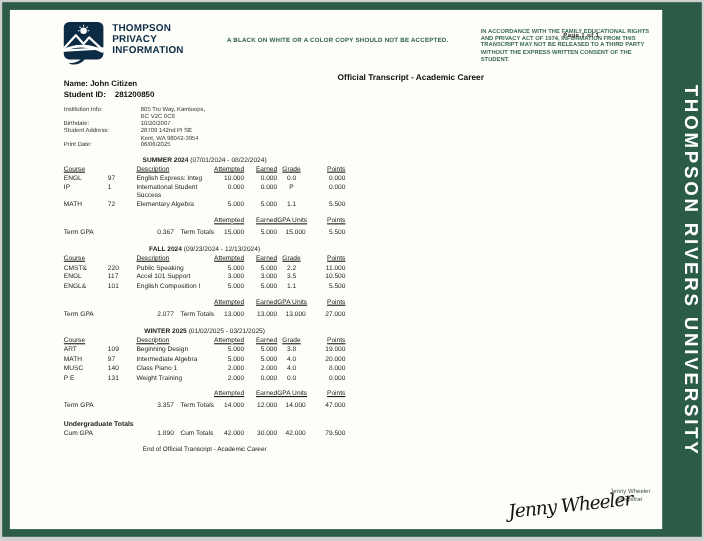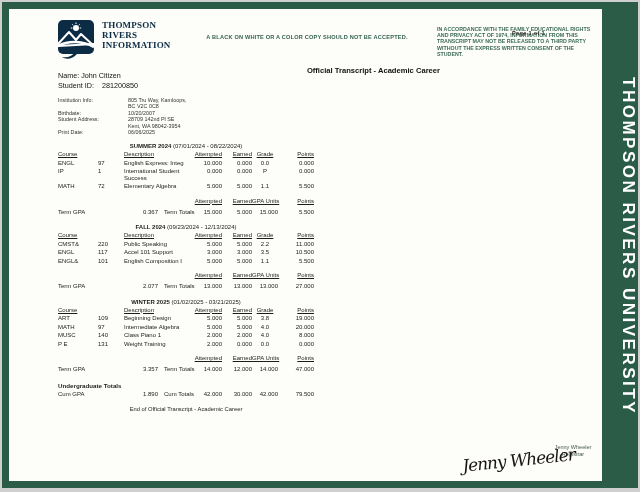--- a/index.html
+++ b/index.html
@@ -8,36 +8,36 @@
   .frame{position:absolute;left:2px;top:2px;width:636px;height:486px;background:#2a5c48;}
   .page{position:absolute;left:9px;top:9px;width:593px;height:472px;background:#fdfdfa;}
 
   
   .side-text{position:absolute;left:602px;top:36px;width:36px;height:420px;
              display:flex;justify-content:center;
              writing-mode:vertical-rl;color:#fff;font-weight:bold;font-size:17px;
              letter-spacing:2.5px;white-space:nowrap;}
 
   
-  .logo-wrap{position:absolute;left:55px;top:12px;display:flex;align-items:flex-start;font-family:Liberation Serif, serif;}
+  .logo-wrap{position:absolute;left:55px;top:12px;display:flex;align-items:flex-start;}
   .logo-svg{margin-top:0;}
   .logo-text{margin-left:5px;margin-top:8px;color:#0c2b44;font-weight:bold;
              font-size:9px;line-height:10px;letter-spacing:.2px;}
   .title{position:absolute;left:177px;top:11px;width:260px;text-align:center;
          color:#3d6e5c;font-size:16.5px;letter-spacing:1.5px;white-space:nowrap;}
   .subtitle{position:absolute;left:177px;top:34px;width:260px;text-align:center;
             color:#336253;font-size:5.6px;font-weight:bold;letter-spacing:.2px;}
   .privacy{position:absolute;left:437px;top:26px;width:163px;color:#3c6b58;
            font-size:5.3px;line-height:6.2px;font-weight:bold;}
   .page-indicator{position:absolute;left:512px;top:30px;color:#2b2b2b;font-size:5.6px;
                   font-weight:bold;letter-spacing:.3px;}
 
   .doc-title{position:absolute;left:230px;top:66px;width:210px;text-align:right;
              font-weight:bold;font-size:7.6px;color:#111;}
-  .name-block{position:absolute;left:58px;top:71px;font-size:7.2px;font-weight:normal;
+  .name-block{position:absolute;left:58px;top:71px;font-size:7.2px;font-weight:bold;
               color:#111;line-height:9.5px;}
   .name-block .gap{display:inline-block;width:6px;}
 
   .info-block{position:absolute;left:58px;top:97px;font-size:5.4px;line-height:6.4px;color:#333;}
   .info-row{display:grid;grid-template-columns:70px 120px;}
   .info-row .val{white-space:pre-line;}
 
   
   .tables{position:absolute;left:58px;top:143px;width:256px;color:#1c1c1c;}
   .term{margin-bottom:9px;}
@@ -86,21 +86,21 @@
         <line x1="24.7" y1="16" x2="26.2" y2="16"></line>
         <line x1="17.3" y1="12.3" x2="18.3" y2="13.3"></line>
         <line x1="24.7" y1="12.3" x2="23.7" y2="13.3"></line>
       </g>
       <path d="M3 32 L14 20 L21 28 L26 22 L39 34 L39 32 L3 34 Z" fill="none" stroke="#ffffff" stroke-width="2" stroke-linejoin="round"></path>
       <path d="M3 34 C14 28 28 29 39 35" stroke="#ffffff" stroke-width="2.6" fill="none"></path>
       <path d="M22 42 C18 47 11 48 7 45 C13 46 17 44 19 41 Z" fill="#0c2b44"></path>
     </svg>
     <div class="logo-text">
       <div>THOMPSON</div>
-      <div>RIVERS</div>
+      <div>PRIVACY</div>
       <div>INFORMATION</div>
     </div>
   </div>
 
   <div class="subtitle">A BLACK ON WHITE OR A COLOR COPY SHOULD NOT BE ACCEPTED.</div>
   <div class="privacy">IN ACCORDANCE WITH THE FAMILY EDUCATIONAL RIGHTS AND PRIVACY ACT OF 1974, INFORMATION FROM THIS TRANSCRIPT MAY NOT BE RELEASED TO A THIRD PARTY WITHOUT THE EXPRESS WRITTEN CONSENT OF THE STUDENT.</div>
   <div class="page-indicator">Page 1 of 1</div>
 
   <div class="doc-title">Official Transcript - Academic Career</div>
 

